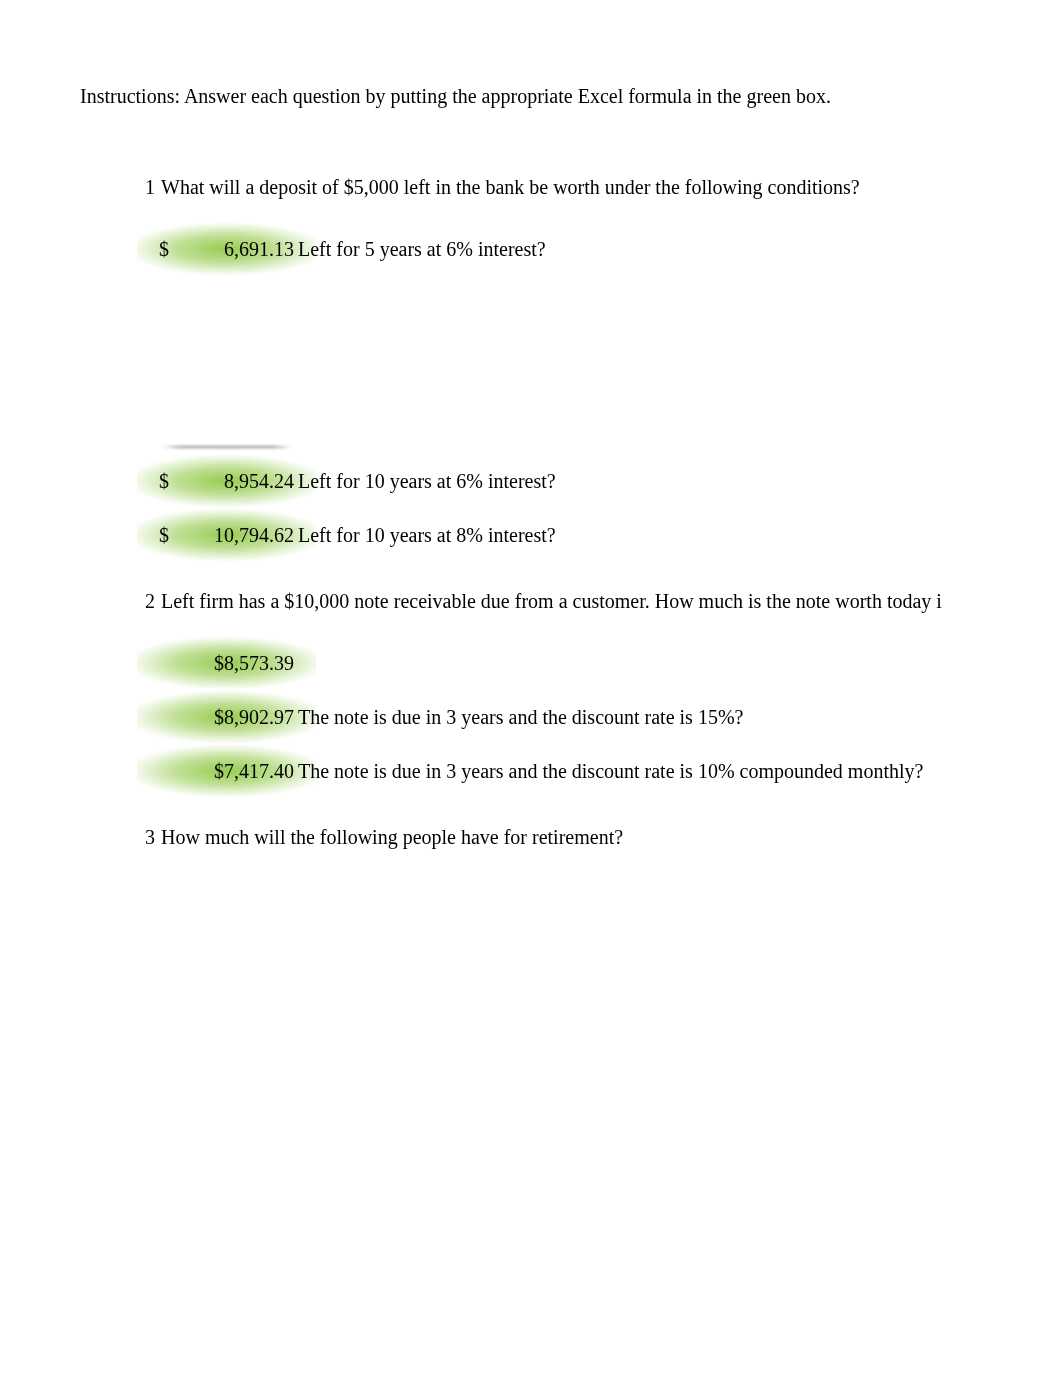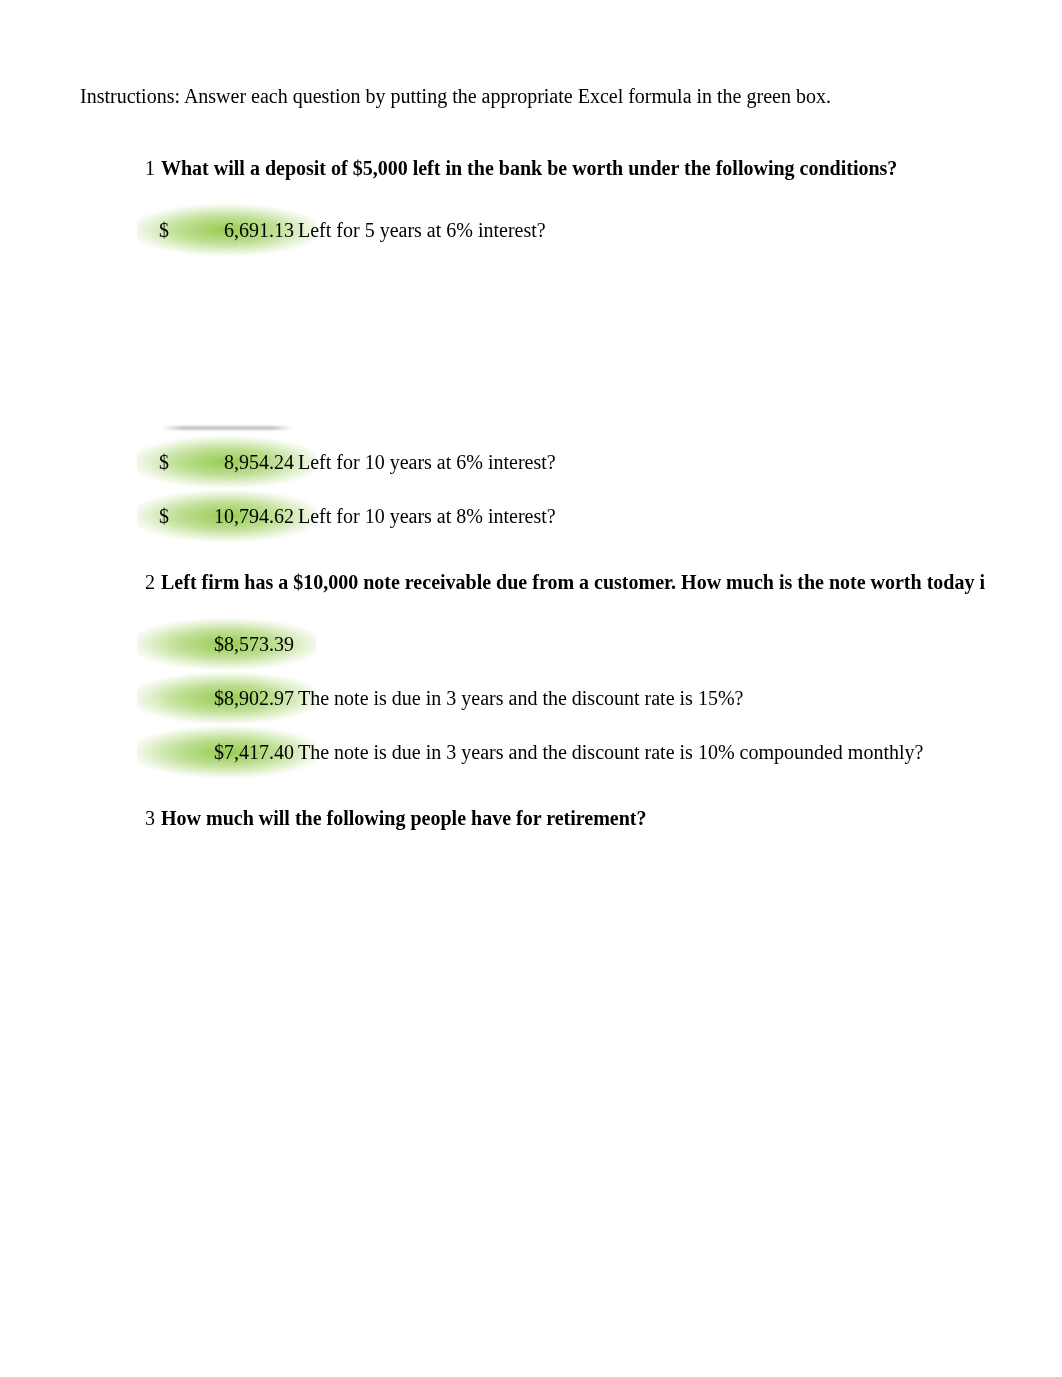--- a/index.html
+++ b/index.html
@@ -9,40 +9,39 @@
       background: #fff;
       margin: 0;
       padding: 0;
       width: 1062px;
     }
     .page {
       padding: 85px 0 0 80px;
       position: relative;
     }
     .instructions {
-      margin-bottom: 49px;
+      margin-bottom: 68px;
     }
     .question-block {
       margin-left: 60px;
       margin-bottom: 40px;
     }
     .q-header {
       display: flex;
       align-items: baseline;
       margin-bottom: 35px;
     }
     .q-num {
       display: inline-block;
       width: 15px;
       text-align: right;
       margin-right: 6px;
     }
     .q-text {
       display: inline-block;
-      font-weight: bold;
     }
     .answer-row {
       display: flex;
       align-items: center;
       margin-left: 15px;
       margin-bottom: 12px;
       height: 30px;
     }
     .green-box {
       width: 135px;

